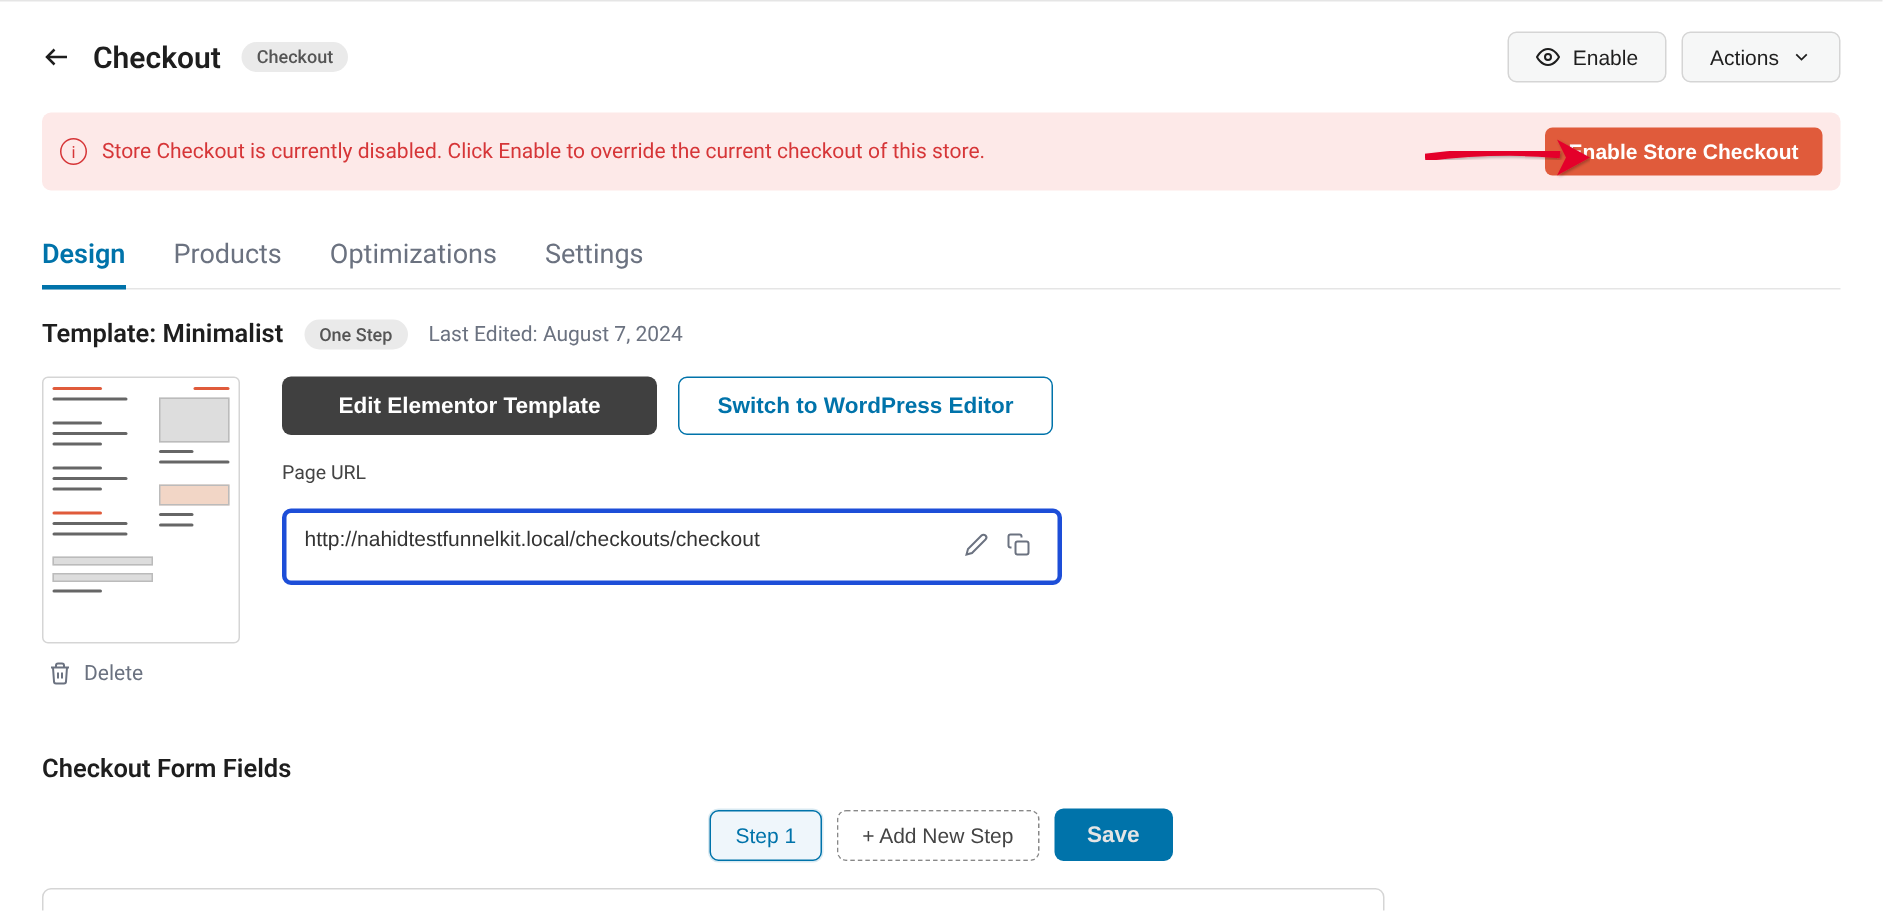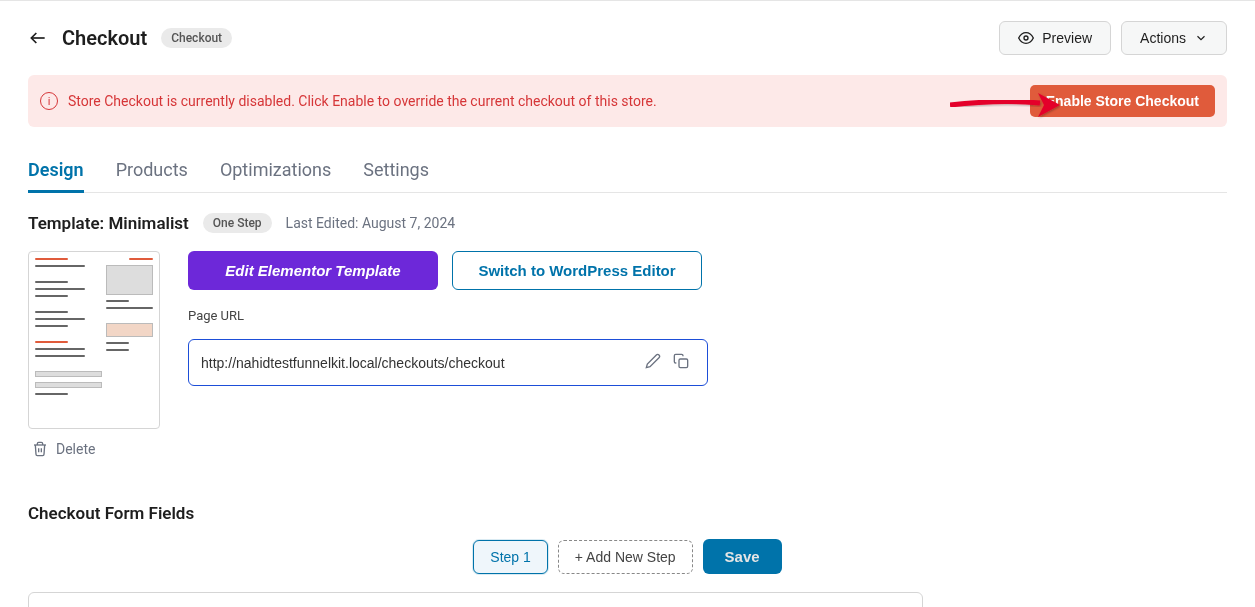--- a/index.html
+++ b/index.html
@@ -189,51 +189,50 @@
     }
     .right-col {
       flex: 0 0 520px;
     }
     .btn-row {
       display: flex;
       gap: 14px;
       margin-bottom: 18px;
     }
     .btn-primary {
-      background: #6d28d9;
+      background: #404040;
       color: #fff;
       border: none;
       padding: 11px 24px;
       border-radius: 6px;
       font-size: 15px;
       font-weight: 600;
       cursor: pointer;
       flex: 0 0 250px;
-      font-style: italic;
     }
     .btn-outline {
       background: #fff;
       color: #0073aa;
       border: 1.5px solid #0073aa;
       padding: 10px 24px;
       border-radius: 6px;
       font-size: 15px;
       font-weight: 600;
       cursor: pointer;
       flex: 0 0 250px;
     }
     .field-label {
       font-size: 13px;
       color: #444;
       margin-bottom: 6px;
     }
     .url-row {
       display: flex;
-      align-items: center;
-      border: 1px solid #1d4ed8;
+      align-items: flex-start;
+      border: 3px solid #1d4ed8;
       border-radius: 6px;
       padding: 9px 12px;
       margin-top: 16px;
     }
     .url-row input {
       border: none;
       flex: 1;
       font-size: 14px;
       outline: none;
       color: #333;
@@ -324,21 +323,21 @@
       </div>
       <div class="page-title">Checkout</div>
       <span class="badge">Checkout</span>
     </div>
     <div class="header-right">
       <button class="btn-secondary">
         <svg width="16" height="16" viewBox="0 0 24 24" fill="none" stroke="#1e1e1e" stroke-width="2">
             <path d="M1 12s4-8 11-8 11 8 11 8-4 8-11 8-11-8-11-8z"></path>
             <circle cx="12" cy="12" r="3"></circle>
           </svg>
-        <span>Preview</span>
+        <span>Enable</span>
       </button>
       <button class="btn-secondary">
         <span>Actions</span>
         <svg width="14" height="14" viewBox="0 0 24 24" fill="none" stroke="#1e1e1e" stroke-width="2">
             <polyline points="6 9 12 15 18 9"></polyline>
           </svg>
       </button>
     </div>
   </div>
 

